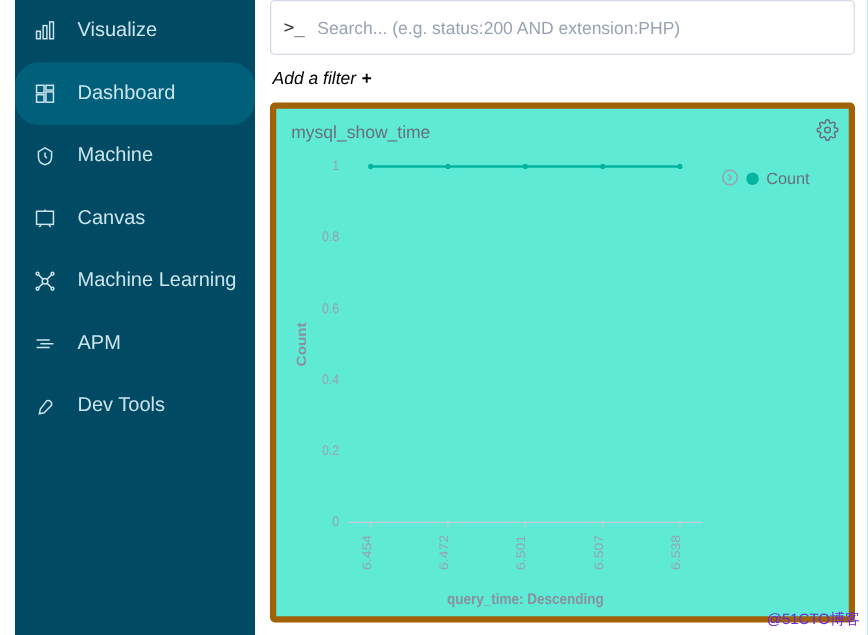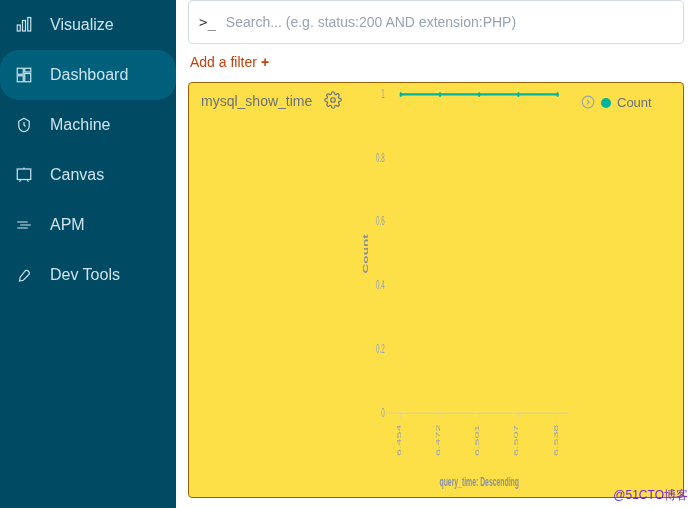--- a/index.html
+++ b/index.html
@@ -1,27 +1,27 @@
 <!DOCTYPE html>
 <html><head>
 <meta charset="utf-8">
 <style>
   * { box-sizing: border-box; margin: 0; padding: 0; }
   body { font-family: -apple-system, BlinkMacSystemFont, "Segoe UI", Helvetica, Arial, sans-serif; font-size: 14px; color: #343741; background: #fff; width: 694px; height: 508px; overflow: hidden; }
   .layout { display: flex; height: 100%; }
-  .sidebar { width: 176px; background: #004b63; color: #d8e6eb; display: flex; flex-direction: column; padding-top: 0; }
+  .sidebar { width: 192px; background: #004b63; color: #d8e6eb; display: flex; flex-direction: column; padding-top: 0; margin-left: 12px; }
   .side-item { display: flex; align-items: center; height: 50px; padding: 0 12px; cursor: pointer; color: #cde3ec; font-size: 16px; }
   .side-item .icon { width: 24px; display: flex; justify-content: center; align-items: center; margin-right: 14px; flex-shrink: 0; }
   .side-item.active { background: #00607c; border-radius: 19px; }
   .main { flex: 1; display: flex; flex-direction: column; padding: 0 10px 10px 12px; }
   .searchbar { margin-top: 0; border: 1px solid #d3dae6; border-radius: 4px; height: 44px; display:flex; align-items:center; padding: 0 10px; color:#69707d; font-size:14px; background:#fff; }
   .searchbar .prompt { font-family: monospace; font-size: 14px; color:#343741; margin-right: 10px; }
   .filterbar { padding: 10px 2px 12px 2px; }
-  .add-filter { color: #c2410c; font-size: 14px; cursor:pointer; display:inline-flex; align-items:center; gap:4px; }
-  .panel { border: 1px solid #a16207; border-radius: 4px; flex:1; display:flex; flex-direction:row; position:relative; background:#fde047; }
+  .add-filter { color: #000000; font-size: 14px; cursor:pointer; display:inline-flex; align-items:center; gap:4px;font-style:italic; }
+  .panel { border: 5px solid #a16207; border-radius: 4px; flex:1; display:flex; flex-direction:column; position:relative; background:#5eead4; }
   .panel-header { padding: 10px 38px 10px 12px; color:#69707d; font-size:14px; position:relative; }
   .gear { position:absolute; right:8px; top:8px; color:#69707d; cursor:pointer; }
   .chart-body { flex:1; display:flex; padding: 0 8px 4px 8px; }
   .chart-area { flex:1; position:relative; }
   .legend { width:100px; padding: 12px 4px 0 6px; font-size:13px; color:#69707d; display:flex; align-items:flex-start; gap:6px; }
   .legend-dot { width:10px; height:10px; border-radius:50%; background:#00b4a0; display:inline-block; margin-top:3px; }
   .legend-chevron { color:#98a2b3; font-size:14px; }
   svg text { font-size:11px; fill:#98a2b3; }
   .axis-label { font-size:12px; fill:#8a919e; font-weight:600; }
   .watermark { position:absolute; right:6px; bottom:4px; color:#6d28d9; font-size:12px; pointer-events:none; }
@@ -63,20 +63,33 @@
           <span>Machine</span>
         </div>
         <div class="side-item">
           <span class="icon">
             <svg width="18" height="18" viewBox="0 0 24 24" fill="none" stroke="currentColor" stroke-width="1.6">
               <rect x="3" y="4" width="18" height="14"></rect>
               <path d="M8 18l-2 3M16 18l2 3M12 4V2"></path>
             </svg>
           </span>
           <span>Canvas</span>
+        </div>
+        <div class="side-item">
+          <span class="icon">
+            <svg width="18" height="18" viewBox="0 0 24 24" fill="none" stroke="currentColor" stroke-width="1.6">
+              <circle cx="12" cy="12" r="3"></circle>
+              <circle cx="4" cy="4" r="1.5"></circle>
+              <circle cx="20" cy="4" r="1.5"></circle>
+              <circle cx="4" cy="20" r="1.5"></circle>
+              <circle cx="20" cy="20" r="1.5"></circle>
+              <path d="M5 5l5 5M19 5l-5 5M5 19l5-5M19 19l-5-5"></path>
+            </svg>
+          </span>
+          <span>Machine Learning</span>
         </div>
         <div class="side-item">
           <span class="icon">
             <svg width="18" height="18" viewBox="0 0 24 24" fill="none" stroke="currentColor" stroke-width="1.6">
               <path d="M3 8h14M7 12h14M3 16h14"></path>
             </svg>
           </span>
           <span>APM</span>
         </div>
         <div class="side-item">

